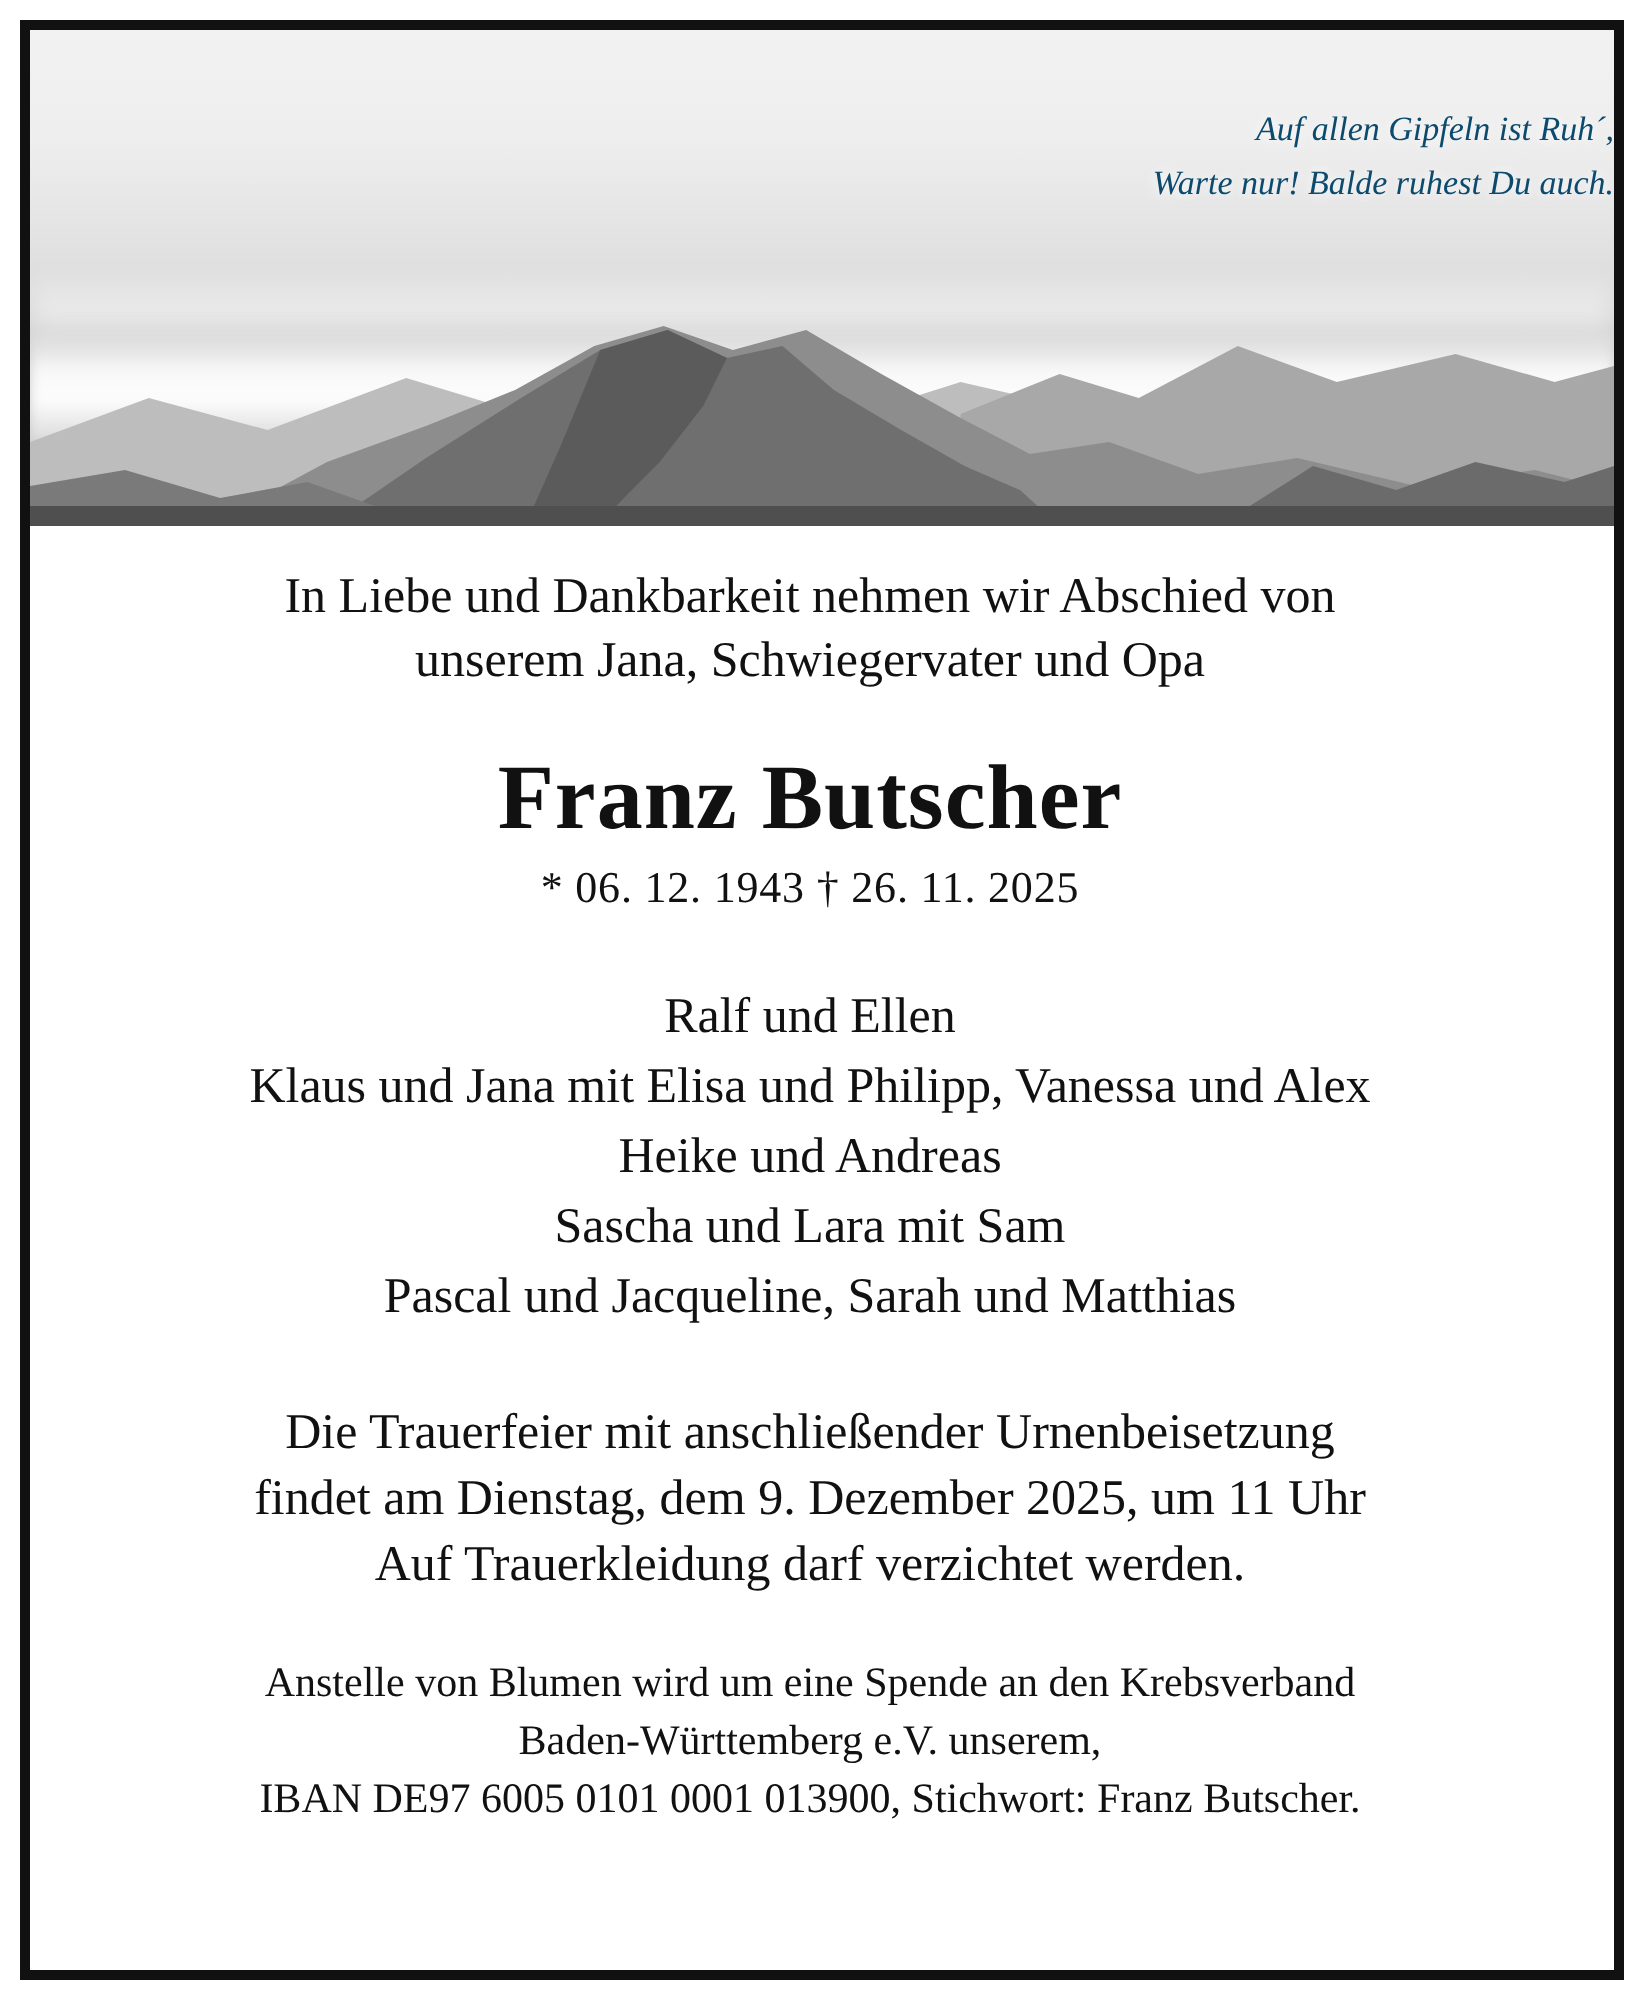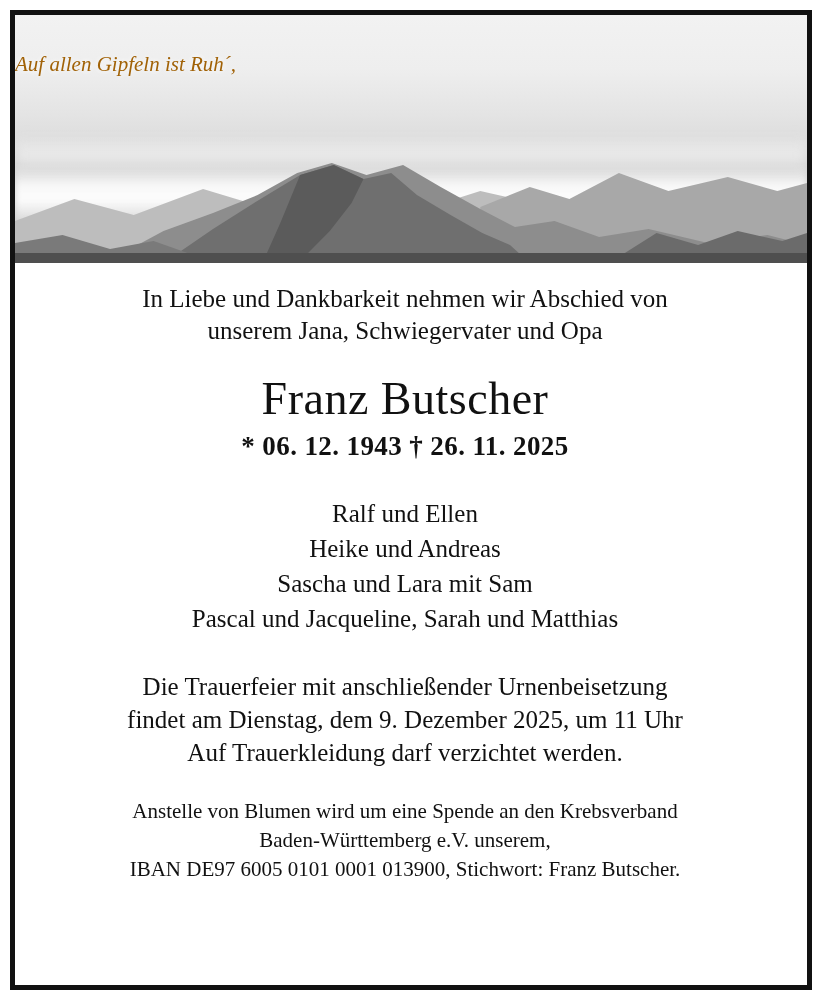--- a/index.html
+++ b/index.html
@@ -75,54 +75,53 @@
     bottom: 0;
     width: 100%;
     height: 160px;
     display: block;
   }
   .verse {
     position: absolute;
     left: 0;
     right: 0;
     top: 36px;
-    text-align: left;
+    text-align: right;
     font-style: italic;
-    font-size: 21px;
+    font-size: 17px;
     line-height: 27px;
-    color: #a16207;
+    color: #0c4a6e;
     text-shadow: 0 0 6px rgba(255,255,255,0.9), 0 0 14px rgba(255,255,255,0.8);
   }
   .verse div { white-space: nowrap; }
 
   
   .body {
     flex: 1 1 auto;
     padding: 14px 36px 10px 24px;
     text-align: center;
     display: flex;
     flex-direction: column;
   }
   .intro {
     font-size: 25px;
     line-height: 32px;
     margin-top: 6px;
   }
   .name {
     font-size: 46px;
-    font-weight: normal;
+    font-weight: bold;
     letter-spacing: 0.5px;
     margin-top: 26px;
     line-height: 52px;
   }
   .dates {
-    font-size: 27px;
+    font-size: 22px;
     margin-top: 6px;
     letter-spacing: 0.4px;
-    font-weight: bold;
   }
   .family {
     font-size: 25px;
     line-height: 35px;
     margin-top: 34px;
   }
   .family div { white-space: nowrap; }
   .ceremony {
     font-size: 25px;
     line-height: 33px;
@@ -162,36 +161,38 @@
 
         <path d="M600,160 L648,130 L690,142 L730,128 L775,138 L800,130 L800,160 Z" fill="#6b6b6b"></path>
 
         <path d="M0,160 L0,140 L48,132 L96,146 L140,138 L180,152 L200,160 Z" fill="#7a7a7a"></path>
 
         <rect x="0" y="150" width="800" height="10" fill="#4f4f4f"></rect>
       </svg>
 
       <div class="verse">
         <div>Auf allen Gipfeln ist Ruh´,</div>
+        <div>Warte nur! Balde ruhest Du auch.</div>
       </div>
     </div>
 
     <div class="body">
 
       <div class="intro">
         <div>In Liebe und Dankbarkeit nehmen wir Abschied von</div>
         <div>unserem Jana, Schwiegervater und Opa</div>
       </div>
 
       <div class="name">Franz Butscher</div>
 
       <div class="dates">* 06. 12. 1943   † 26. 11. 2025</div>
 
       <div class="family">
         <div>Ralf und Ellen</div>
+        <div>Klaus und Jana mit Elisa und Philipp, Vanessa und Alex</div>
         <div>Heike und Andreas</div>
         <div>Sascha und Lara mit Sam</div>
         <div>Pascal und Jacqueline, Sarah und Matthias</div>
       </div>
 
       <div class="ceremony">
         <div>Die Trauerfeier mit anschließender Urnenbeisetzung</div>
         <div>findet am Dienstag, dem 9. Dezember 2025, um 11 Uhr</div>
         <div>Auf Trauerkleidung darf verzichtet werden.</div>
       </div>

